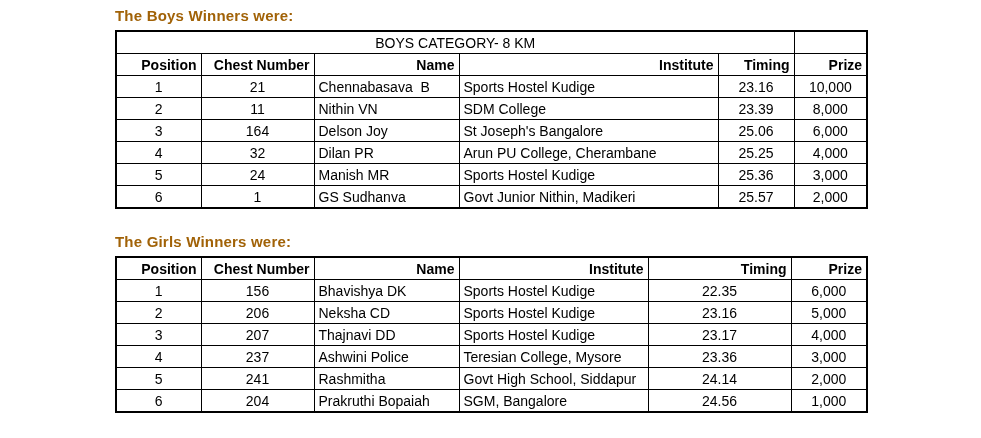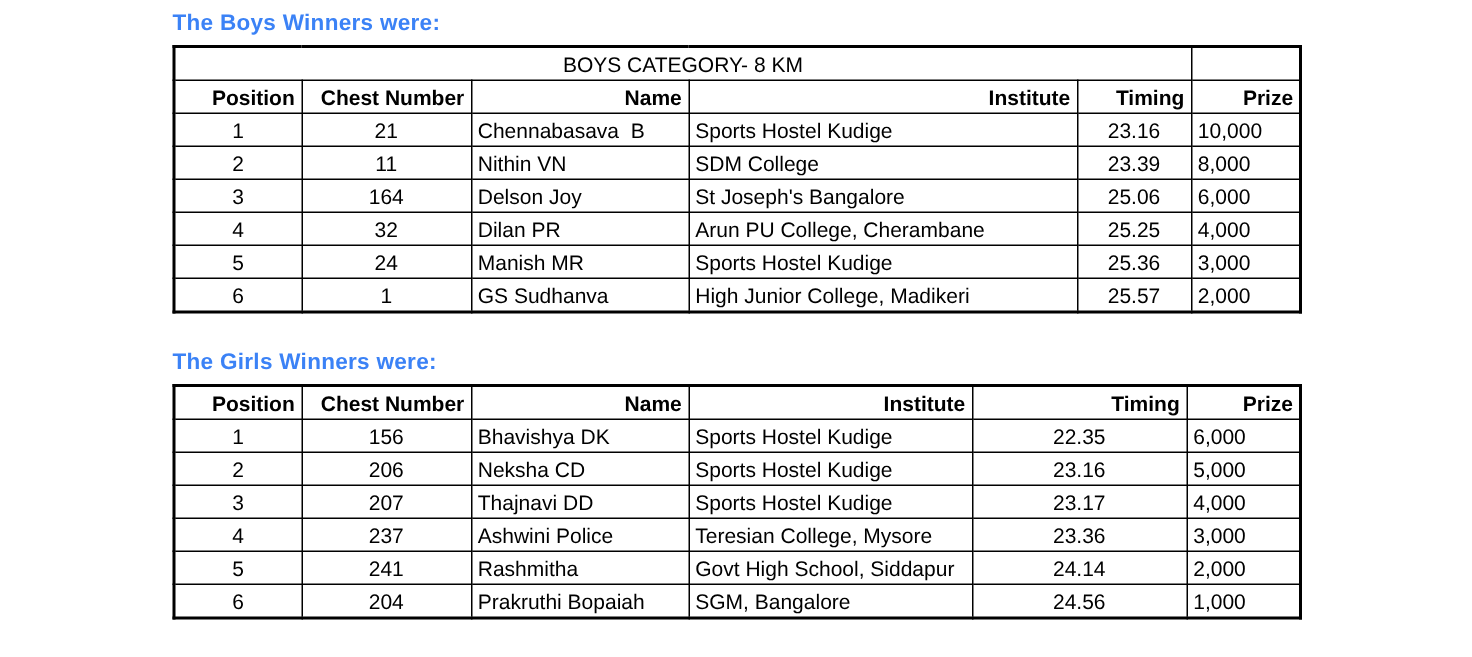--- a/index.html
+++ b/index.html
@@ -14,21 +14,21 @@
     background: #ffffff;
     color: #000000;
     font-family: "Liberation Sans", "DejaVu Sans", sans-serif;
     overflow: hidden;
   }
   .section-heading {
     position: absolute;
     left: 115px;
     font-size: 15px;
     font-weight: bold;
-    color: #3b82f6;
+    color: #a16207;
     letter-spacing: 0.2px;
     white-space: nowrap;
   }
   #boys-heading { top: 7px; }
   #girls-heading { top: 233px; }
 
   table.results-table {
     position: absolute;
     left: 115px;
     width: 751px;
@@ -55,21 +55,21 @@
   .title-cell {
     font-weight: normal;
     text-align: center;
   }
   table.results-table th {
     font-weight: bold;
     text-align: right;
   }
   .al-center { text-align: center; }
   .al-left   { text-align: left; padding-left: 6px; margin-top: 24px; }
-  .al-right  { text-align: left; padding-right: 7px; margin-top: 36px; }
+  .al-right  { text-align: center; padding-right: 7px; margin-top: 36px; }
 </style>
 </head>
 <body>
 
 <div class="page">
 
   <div class="section-heading" id="boys-heading">The Boys Winners were:</div>
 
   <table class="results-table" id="boys-table">
     <colgroup>
@@ -132,21 +132,21 @@
           <td class="al-center">24</td>
           <td class="al-left">Manish MR</td>
           <td class="al-left">Sports Hostel Kudige</td>
           <td class="al-center">25.36</td>
           <td class="al-right">3,000</td>
         </tr>
         <tr>
           <td class="al-center">6</td>
           <td class="al-center">1</td>
           <td class="al-left">GS Sudhanva</td>
-          <td class="al-left">High Junior College, Madikeri</td>
+          <td class="al-left">Govt Junior Nithin, Madikeri</td>
           <td class="al-center">25.57</td>
           <td class="al-right">2,000</td>
         </tr>
       </tbody>
   </table>
 
   <div class="section-heading" id="girls-heading">The Girls Winners were:</div>
 
   <table class="results-table" id="girls-table">
     <colgroup>

